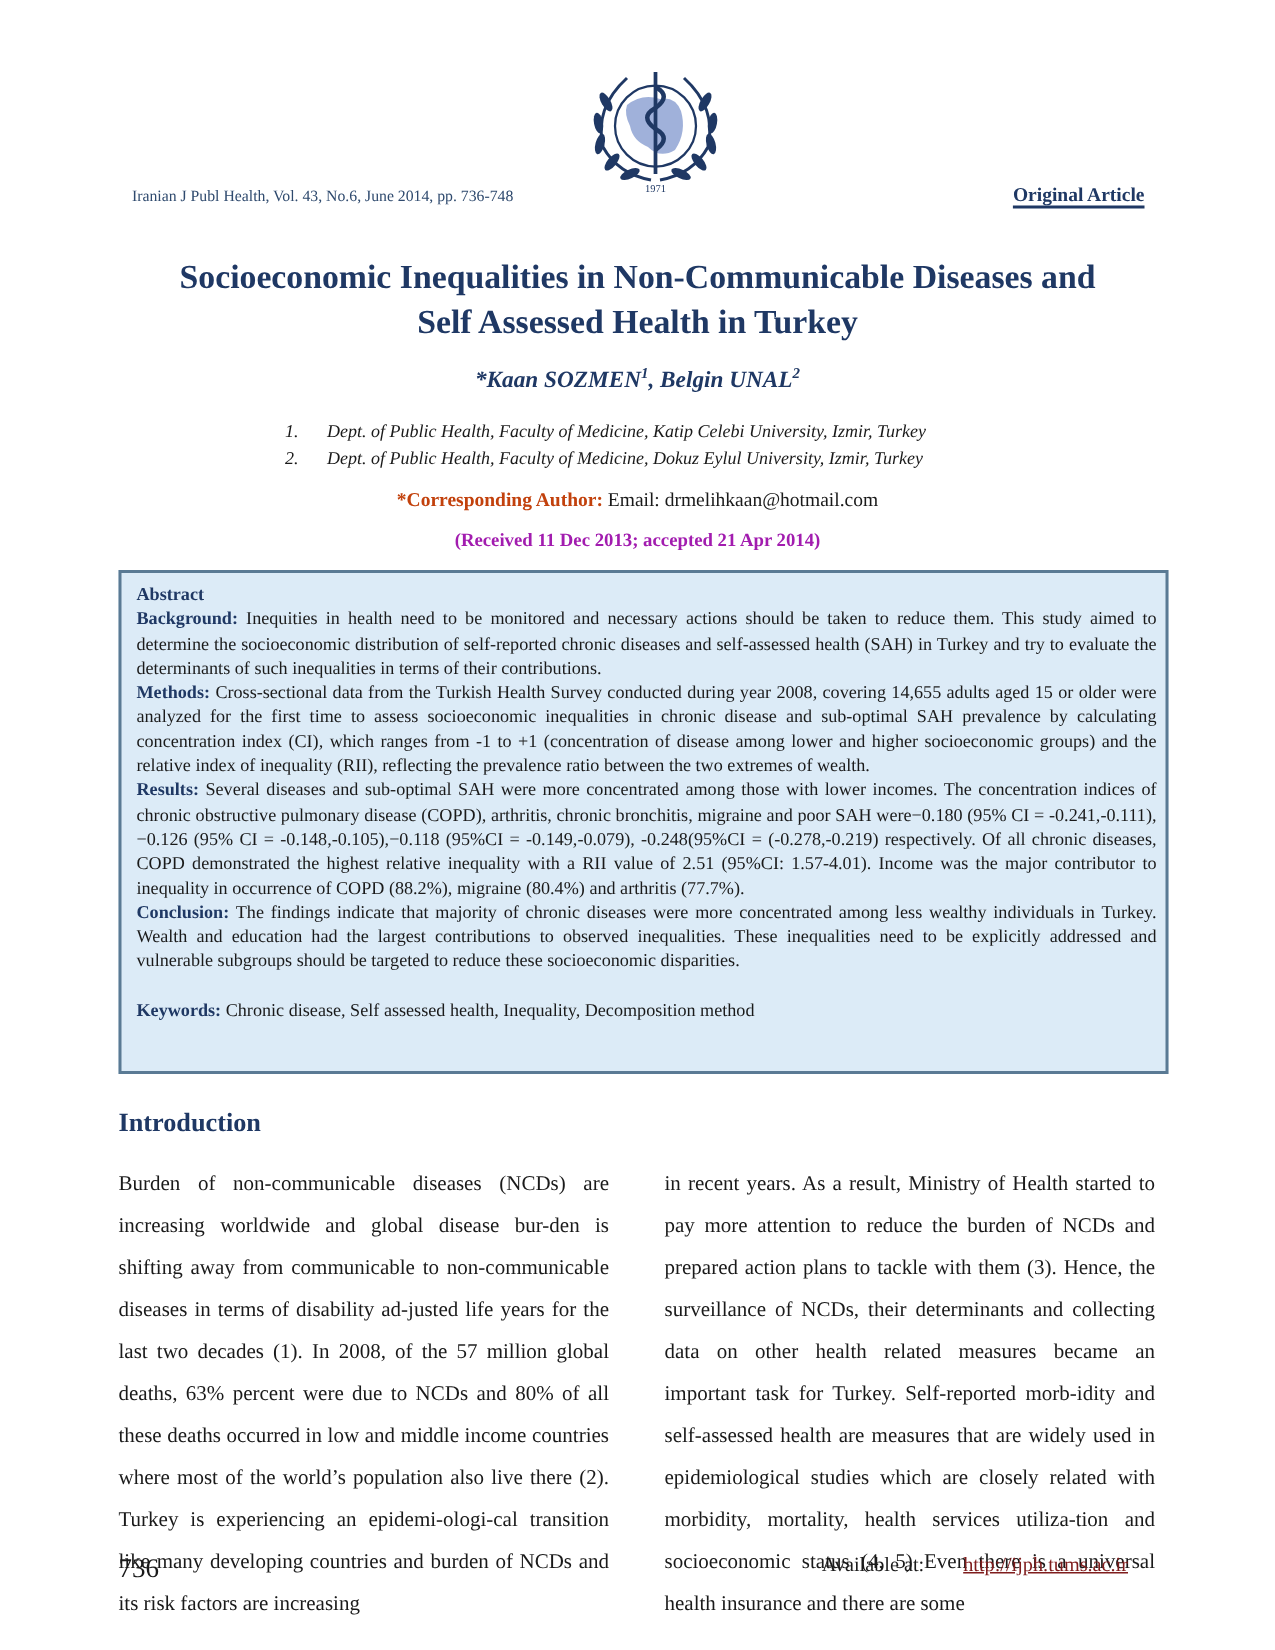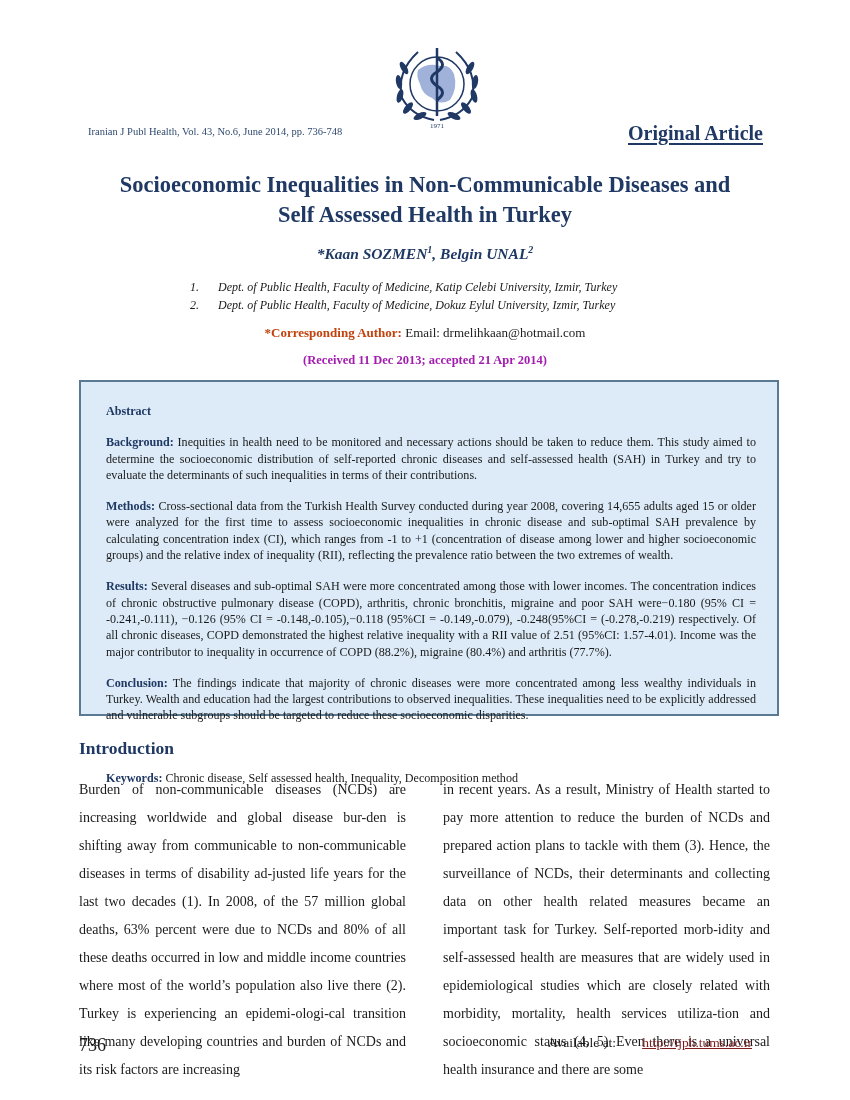--- a/index.html
+++ b/index.html
@@ -2,21 +2,21 @@
 <html><head>
 <meta charset="utf-8">
 <style>
   html, body { margin: 0; padding: 0; background: #ffffff; }
   body { width: 850px; height: 1100px; position: relative; overflow: hidden;
          font-family: "Liberation Serif", "DejaVu Serif", serif; color: #1a1a1a; }
 
   .logo { position: absolute; left: 388px; top: 12px; width: 98px; height: 118px; }
 
   .journal-ref { position: absolute; left: 88px; top: 126px; font-size: 10.5px; color: #2f4a6e; }
-  .article-type { position: absolute; right: 87px; top: 122px; font-size: 20px; font-weight: bold;
+  .article-type { position: absolute; right: 87px; top: 122px; font-size: 13px; font-weight: bold;
                   color: #1f3864; text-decoration: underline; text-decoration-thickness: 2px;
                   text-underline-offset: 3px; }
 
   .title { position: absolute; left: 60px; top: 170px; width: 730px; text-align: center;
            font-size: 22.5px; line-height: 30px; color: #1f3864; font-weight: bold; }
 
   .authors { position: absolute; left: 60px; top: 244px; width: 730px; text-align: center;
              font-size: 15.5px; font-style: italic; font-weight: bold; color: #1f3864; }
   .authors sup { font-size: 10px; }
 
@@ -26,21 +26,21 @@
   .affil-num { width: 28px; text-align: left; }
 
   .corresp { position: absolute; left: 60px; top: 325px; width: 730px; text-align: center; font-size: 13px; }
   .corresp .lbl { color: #c2410c; font-weight: bold; }
   .received { position: absolute; left: 60px; top: 353px; width: 730px; text-align: center;
               font-size: 12.5px; font-weight: bold; color: #a21caf; }
 
   .abstract { position: absolute; left: 79px; top: 380px; width: 680px; height: 326px;
               background: #dcebf7; border: 2px solid #5a7a94; padding: 6px 6px 0 10px;
               font-size: 12.1px; line-height: 16.3px; text-align: justify; }
-  .abstract p { margin: 15px; }
+  .abstract p { margin: 0; }
   .abstract .head { color: #1f3864; font-weight: bold; }
   .abstract .gap { height: 16px; }
 
   .intro-heading { position: absolute; left: 79px; top: 738px; font-size: 17.5px; font-weight: bold; color: #1f3864; }
 
   .col { position: absolute; top: 776px; width: 327px; font-size: 14px; line-height: 28px;
          text-align: justify; margin: 0; }
   .col-left { left: 79px; }
   .col-right { left: 443px; }
 

